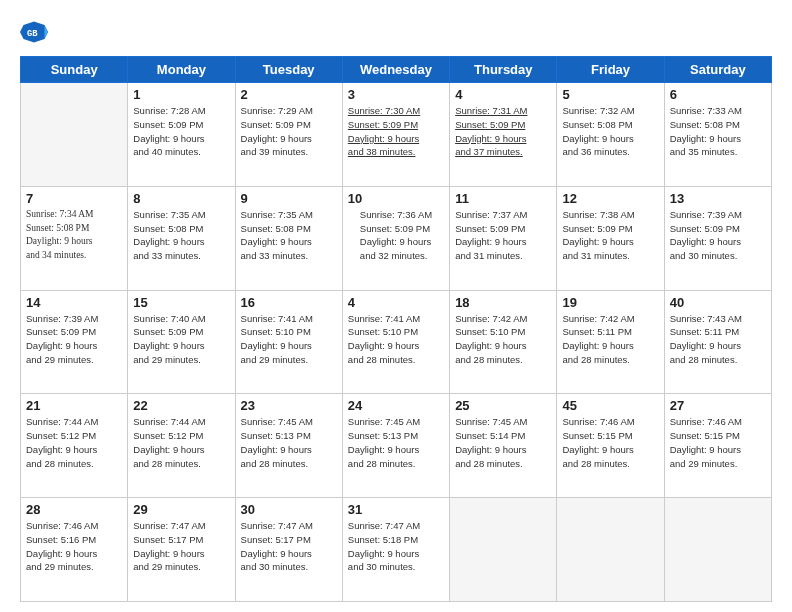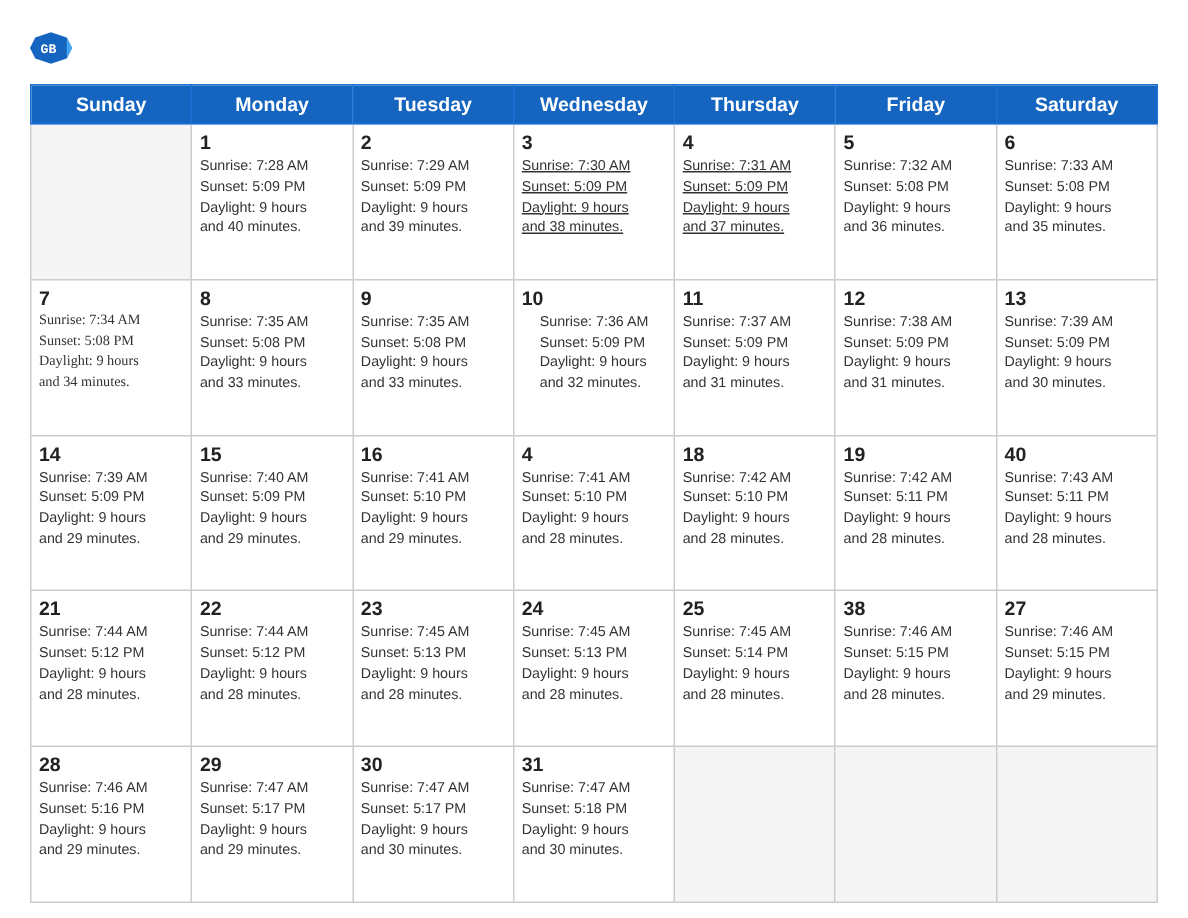--- a/index.html
+++ b/index.html
@@ -309,21 +309,21 @@
 and 28 minutes.</div>
           </td>
           <td>
             <span class="day-number">25</span>
             <div class="day-info" style="white-space: pre-line;">Sunrise: 7:45 AM
 Sunset: 5:14 PM
 Daylight: 9 hours
 and 28 minutes.</div>
           </td>
           <td>
-            <span class="day-number">38</span>
+            <span class="day-number">45</span>
             <div class="day-info" style="white-space: pre-line;">Sunrise: 7:46 AM
 Sunset: 5:15 PM
 Daylight: 9 hours
 and 28 minutes.</div>
           </td>
           <td>
             <span class="day-number">27</span>
             <div class="day-info" style="white-space: pre-line;">Sunrise: 7:46 AM
 Sunset: 5:15 PM
 Daylight: 9 hours

